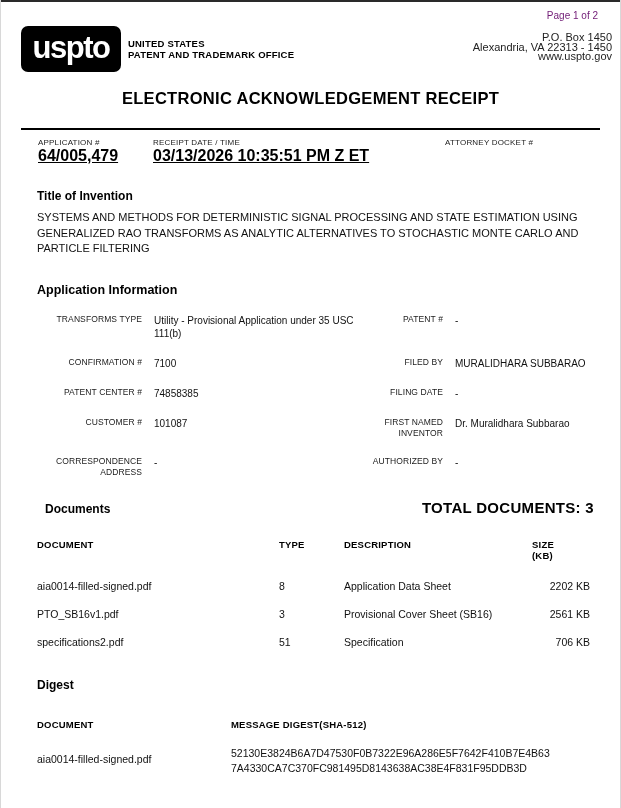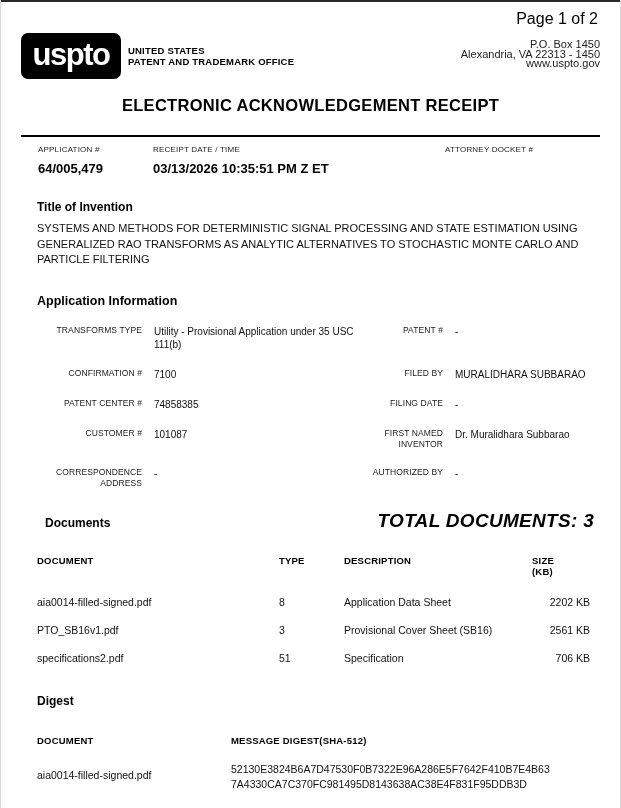--- a/index.html
+++ b/index.html
@@ -11,29 +11,29 @@
     position: relative;
     overflow: hidden;
     border-left: 1px solid #d8d8d8;
     border-right: 1px solid #d8d8d8;
   }
   .topbar { position: absolute; top: 0; left: 0; width: 100%; height: 2px; background: #2a2a2a; }
 
   .page-indicator {
     text-align: right;
     padding: 10px 22px 0 0;
-    font-size: 16px;
-    color: #000000;
+    font-size: 10px;
+    color: #701a75;
   }
 
   .header-row {
     display: flex;
     justify-content: space-between;
     align-items: flex-start;
-    padding: 5px 20px 0 20px;
+    padding: 5px 8px 0 20px;
   }
   .logo-group { display: flex; align-items: center; gap: 7px; }
   .logo-box {
     width: 100px; height: 46px;
     background: #000;
     border-radius: 7px;
     color: #fff;
     display: flex; align-items: center; justify-content: center;
     font-size: 31px; font-weight: bold;
     letter-spacing: -1.5px;
@@ -64,21 +64,21 @@
 
   .receipt-row {
     display: grid;
     grid-template-columns: 115px 292px auto;
     padding: 8px 0 0 37px;
   }
   .f-label {
     font-size: 8px; letter-spacing: 0.2px; color: #1a1a1a;
   }
   .f-value {
-    font-size: 13px; font-weight: bold; margin-top: 7px; color: #000;
+    font-size: 16px; font-weight: bold; margin-top: 0; color: #000; text-decoration: underline;
   }
 
   .section-heading {
     font-size: 12px; font-weight: bold; color: #000;
     margin-left: 36px;
   }
   .h-invention { margin-top: 24px; }
   .invention-text {
     font-size: 11px; line-height: 15.5px;
     margin: 7px 36px 0 36px;
@@ -101,21 +101,21 @@
   .ai-value { font-size: 10px; line-height: 13px; color: #111; }
 
   .documents-header-row {
     display: flex;
     justify-content: space-between;
     align-items: baseline;
     margin: 21px 26px 0 44px;
     gap: 20px;
   }
   .h-documents { margin-left: 0; }
-  .total-docs { font-size: 19px; font-weight: bold; color: #000; letter-spacing: 0.3px; font-style: italic; }
+  .total-docs { font-size: 15px; font-weight: bold; color: #000; letter-spacing: 0.3px; }
 
   .doc-table {
     display: grid;
     grid-template-columns: 242px 65px 188px 62px;
     padding-left: 36px;
     margin-top: 23px;
     font-size: 10.5px;
   }
   .th {
     font-size: 9.5px; font-weight: bold; color: #000; letter-spacing: 0.2px;

